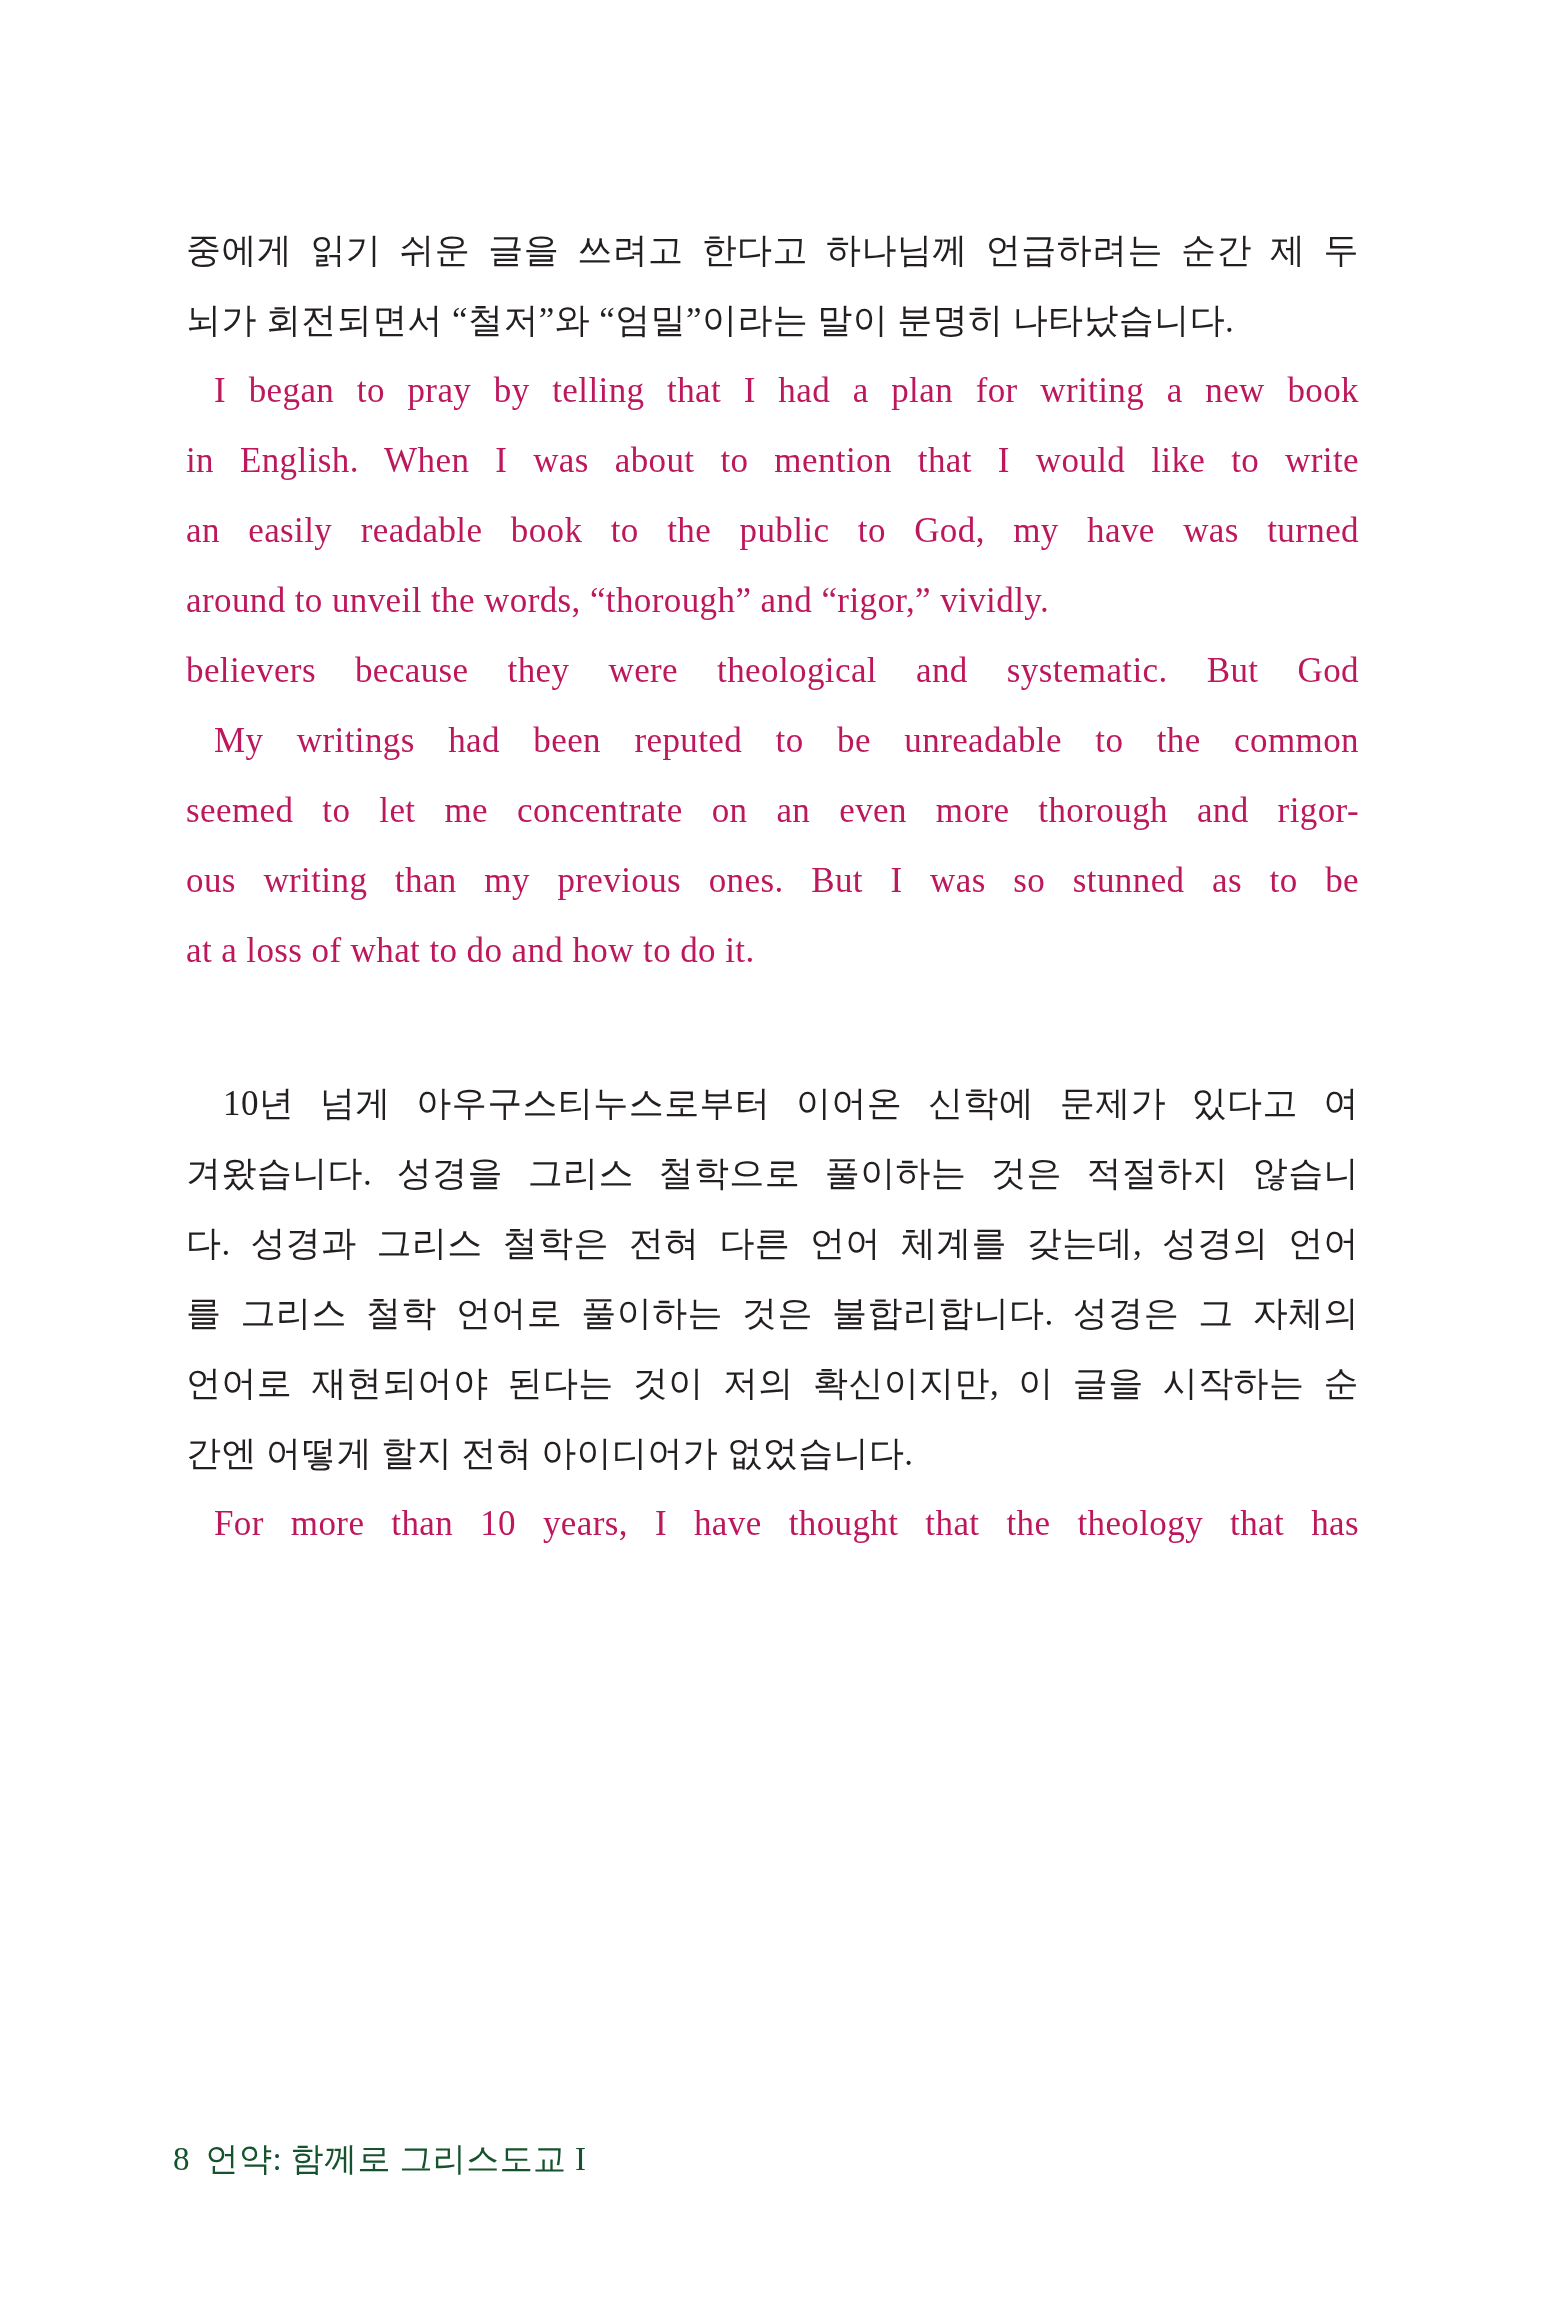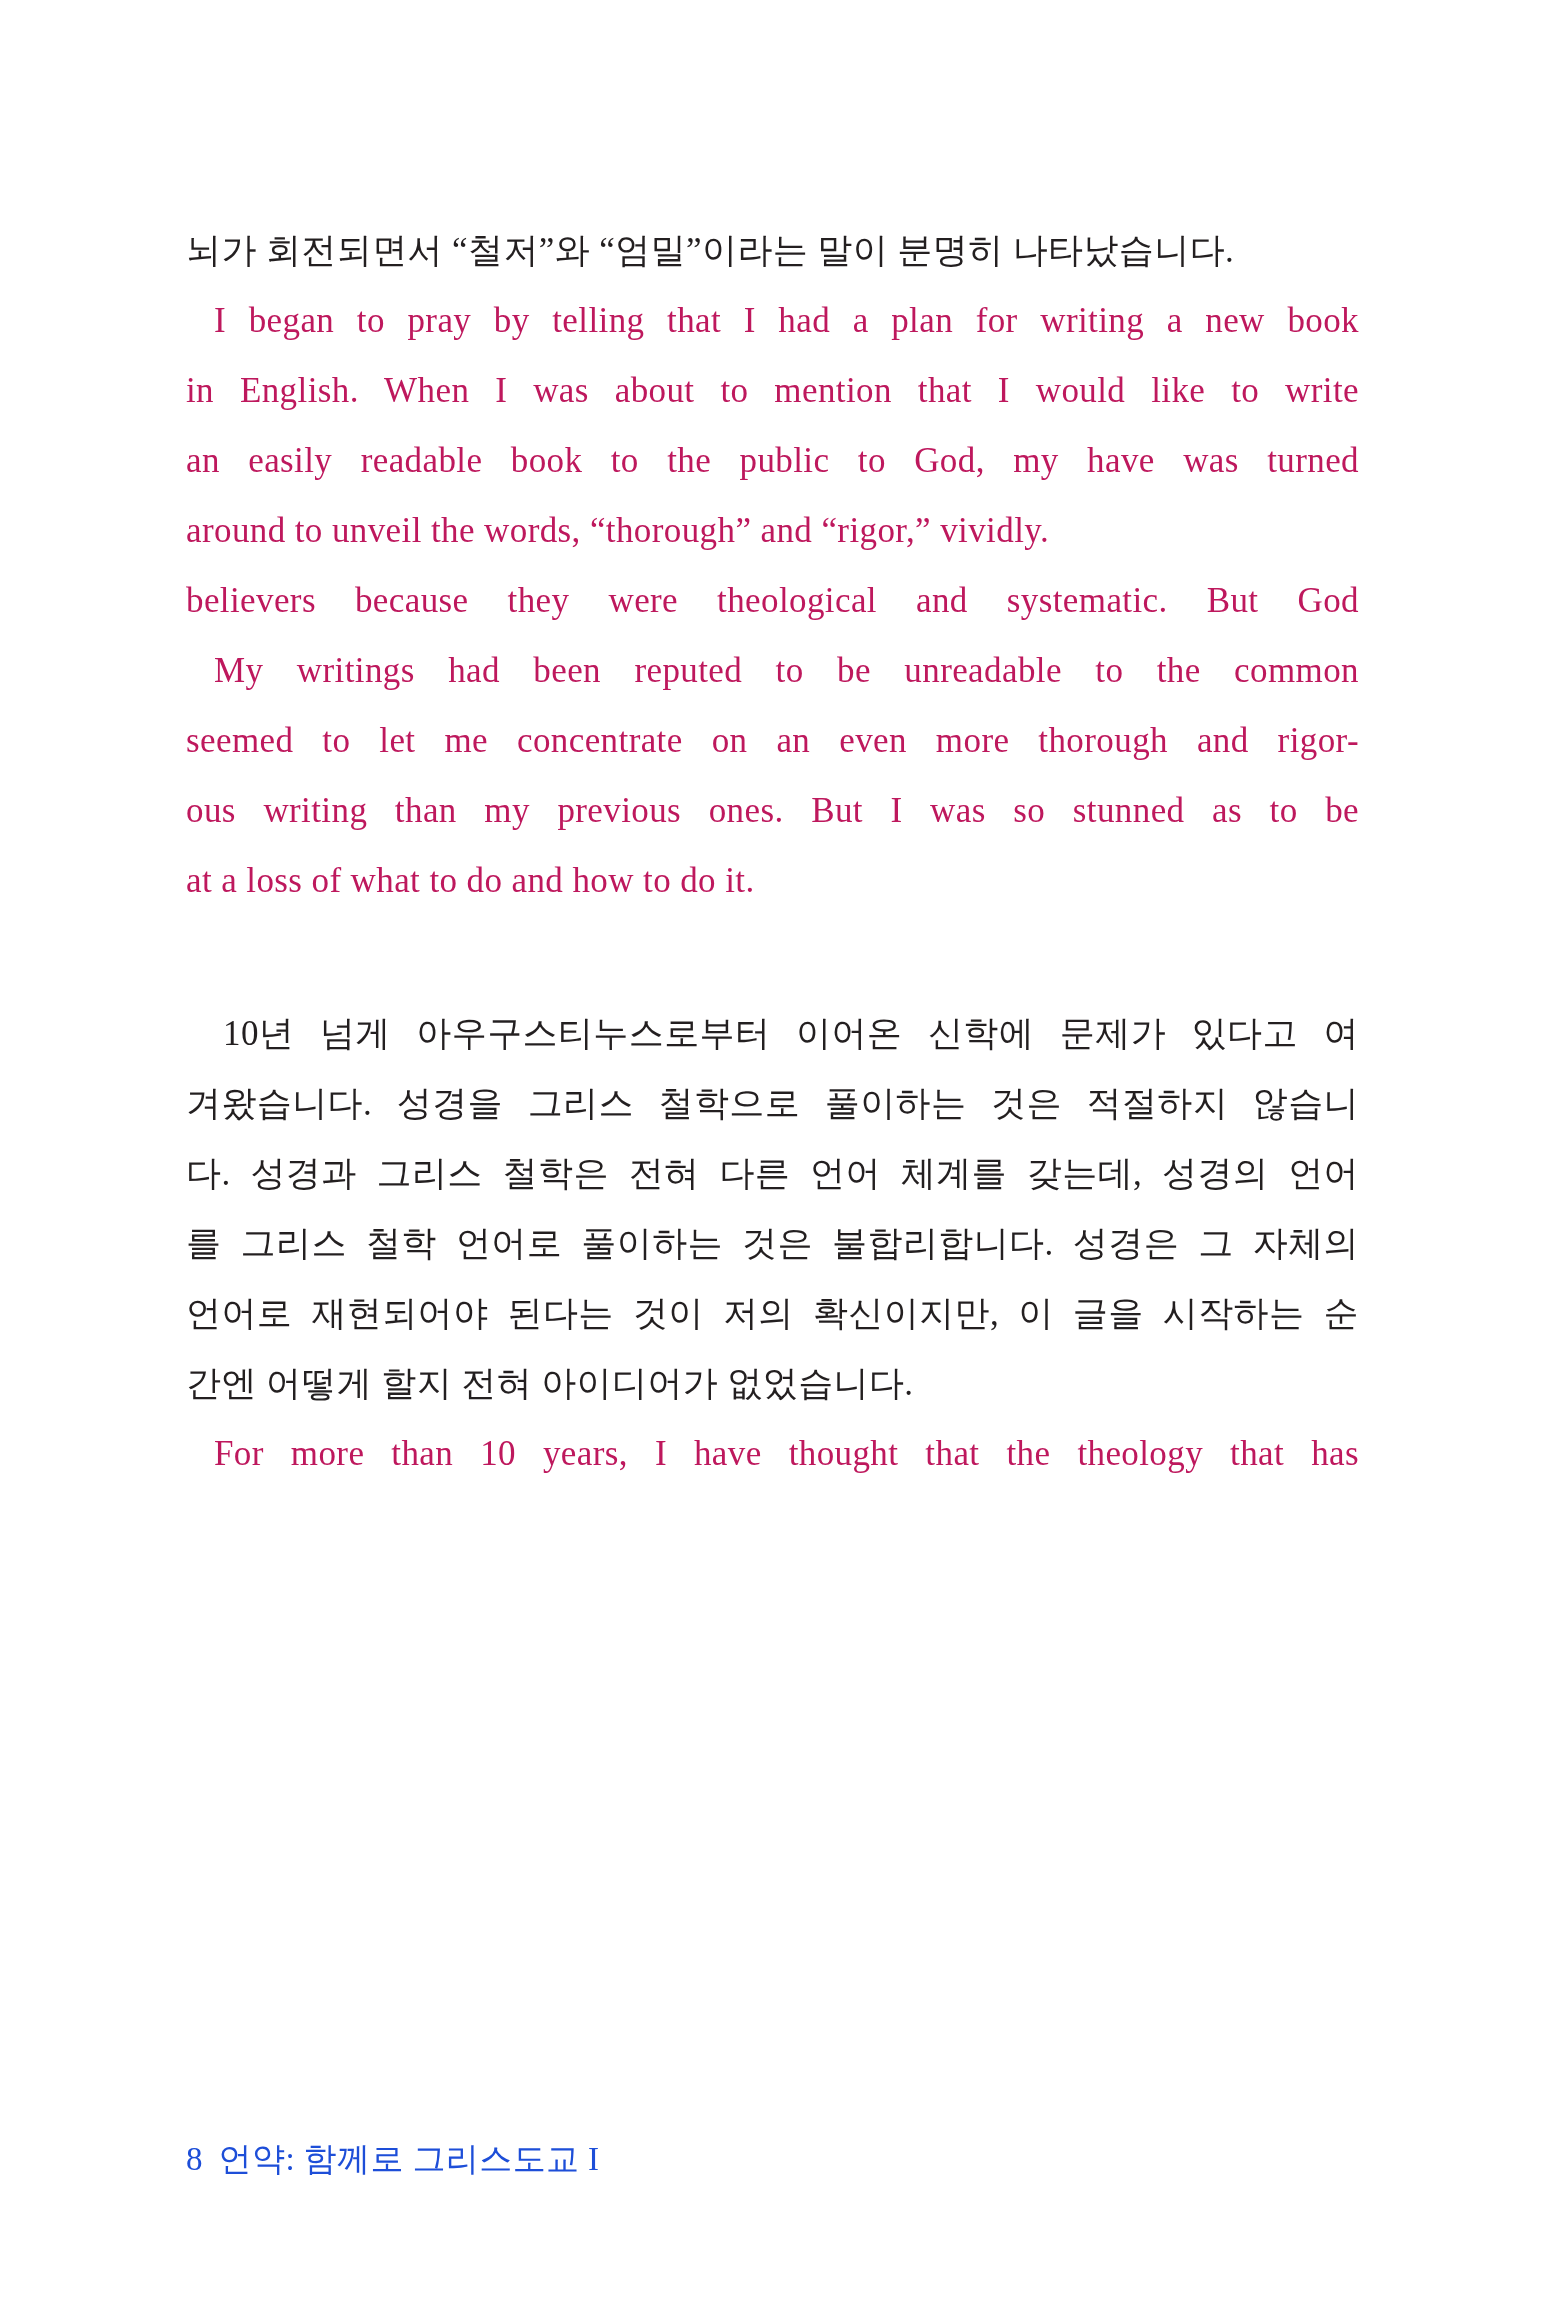--- a/index.html
+++ b/index.html
@@ -47,38 +47,39 @@
     text-align-last: left;
   }
   .line.first.indent-ko {
     text-indent: 37px;
   }
   .line.first.indent-en {
     text-indent: 28px;
   }
   .footer {
     position: absolute;
-    left: 186px;
+    left: 173px;
     top: 2137px;
     font-size: 33px;
     line-height: 44px;
-    color: #1d4ed8;
+    color: #14532d;
     letter-spacing: 0.4px;
   }
   .footer .page-number {
     display: inline-block;
     margin-right: 15.7px;
   }
 </style>
 </head>
 <body>
 
 <div class="page">
   <div class="text-block">
       <p class="para lang-ko">
+        <span class="line first">중에게 읽기 쉬운 글을 쓰려고 한다고 하나님께 언급하려는 순간 제 두</span>
         <span class="line last">뇌가 회전되면서 “철저”와 “엄밀”이라는 말이 분명히 나타났습니다.</span>
       </p>
       <p class="para lang-en">
         <span class="line first indent-en">I began to pray by telling that I had a plan for writing a new book</span>
         <span class="line">in English. When I was about to mention that I would like to write</span>
         <span class="line">an easily readable book to the public to God, my have was turned</span>
         <span class="line last">around to unveil the words, “thorough” and “rigor,” vividly.</span>
       </p>
       <p class="para lang-en">
         <span class="line">believers because they were theological and systematic. But God</span>

